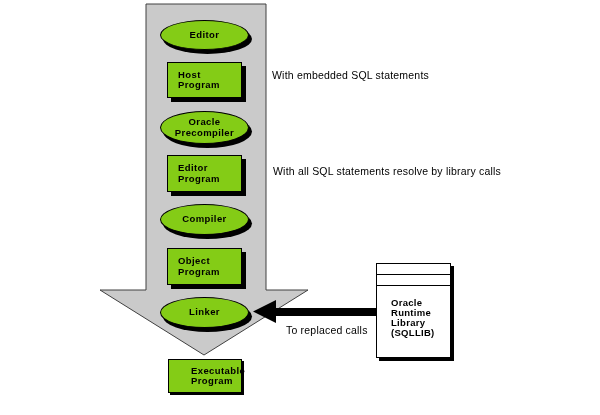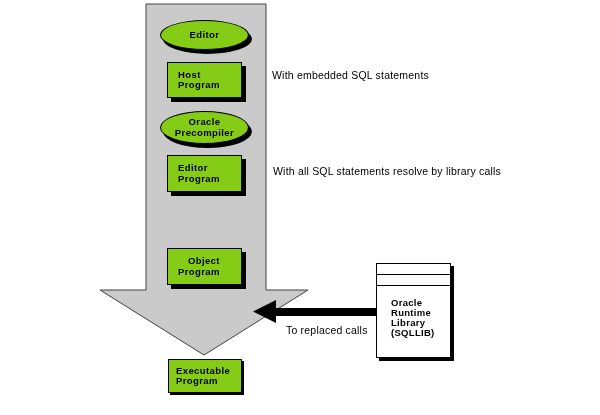--- a/index.html
+++ b/index.html
@@ -21,25 +21,25 @@
   .rectnode{
     box-shadow:4px 4px 0 #000;
     display:flex;align-items:center;
     padding-left:10px;
   }
   #node-editor{left:160px;top:20px;width:89px;height:30px;}
   #node-host-program{left:167px;top:62px;width:75px;height:36px;}
   #node-oracle-precompiler{left:160px;top:111px;width:89px;height:33px;}
   #node-source-program{left:167px;top:155px;width:75px;height:37px;}
   #node-compiler{left:160px;top:204px;width:89px;height:31px;}
-  #node-object-program{left:167px;top:248px;width:75px;height:37px;text-align:right;}
+  #node-object-program{left:167px;top:248px;width:75px;height:37px;}
   #node-linker{left:160px;top:297px;width:89px;height:31px;}
   #node-executable-program{
     left:168px;top:359px;width:74px;height:34px;
-    box-shadow:2px 2px 0 #000;padding-left:7px;
+    box-shadow:2px 2px 0 #000;padding-left:22px;
   }
   .annotation{
     position:absolute;font-size:10.5px;line-height:12px;letter-spacing:.2px;
     color:#000;white-space:nowrap;
   }
   #annotation-embedded-sql{left:272px;top:69px;}
   #annotation-replaced-sql{left:273px;top:165px;}
   #annotation-resolve-calls{left:286px;top:324px;}
   #library-box{
     position:absolute;left:376px;top:263px;width:75px;height:95px;
@@ -76,26 +76,32 @@
   <div class="node ellipse" id="node-oracle-precompiler">
     <span class="node-label">Oracle
 Precompiler</span>
   </div>
 
   <div class="node rectnode" id="node-source-program">
     <span class="node-label">Editor
 Program</span>
   </div>
 
+  <div class="node ellipse" id="node-compiler">
+    <span class="node-label">Compiler</span>
+  </div>
 
   <div class="node rectnode" id="node-object-program">
     <span class="node-label">Object
 Program</span>
   </div>
 
+  <div class="node ellipse" id="node-linker">
+    <span class="node-label">Linker</span>
+  </div>
 
   <div class="node rectnode" id="node-executable-program">
     <span class="node-label">Executable
 Program</span>
   </div>
 
   <div class="annotation" id="annotation-embedded-sql">With embedded SQL statements</div>
 
   <div class="annotation" id="annotation-replaced-sql">With all SQL statements resolve by library calls</div>
 

